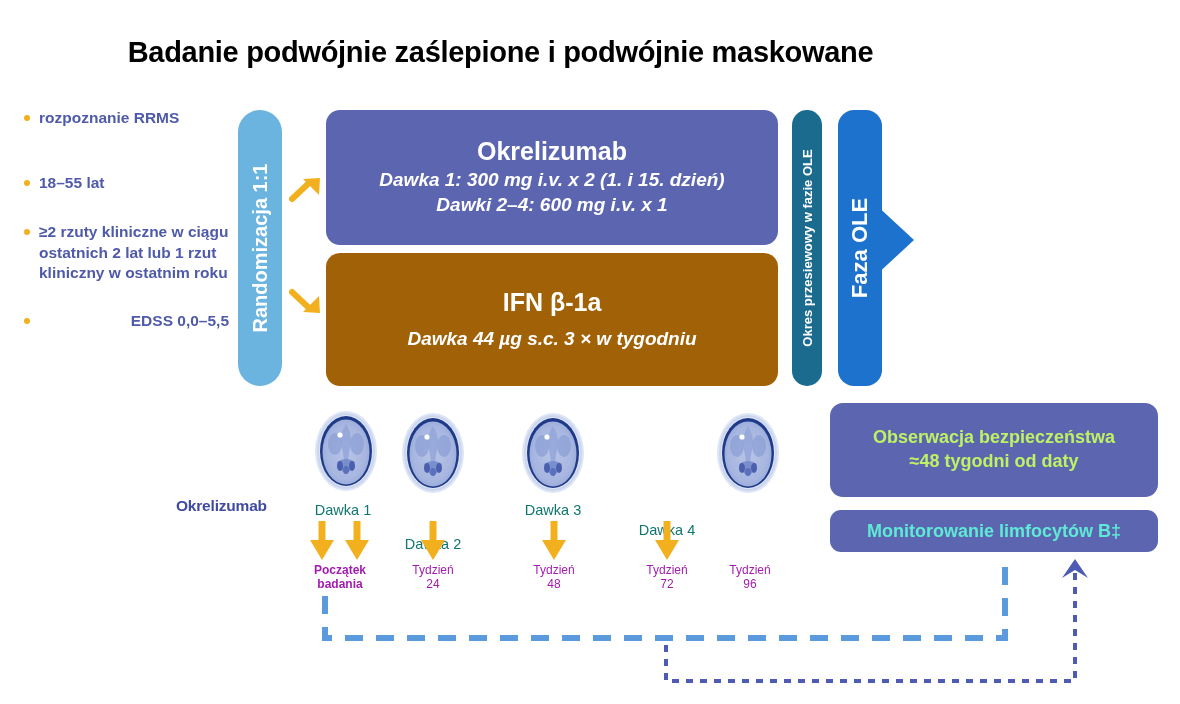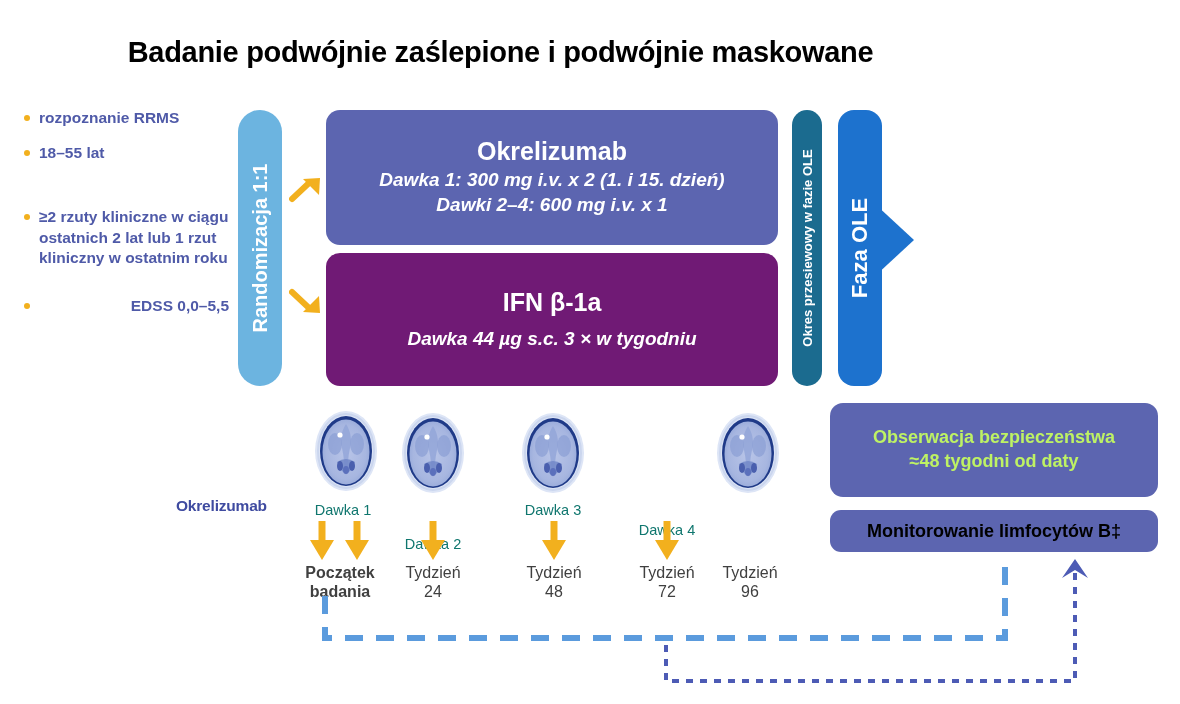--- a/index.html
+++ b/index.html
@@ -103,21 +103,21 @@
     top: 110px;
     width: 452px;
     height: 135px;
     background: #5c65b0;
   }
   #arm-ifn {
     left: 326px;
     top: 253px;
     width: 452px;
     height: 133px;
-    background: #701a75;
+    background: #a16207;
     gap: 8px;
   }
   .arm-title {
     font-size: 25px;
     font-weight: 600;
     line-height: 1.15;
     margin-bottom: 2px;
   }
   .arm-sub {
     font-size: 19px;
@@ -197,22 +197,22 @@
   }
   .dose-label {
     position: absolute;
     font-size: 14.5px;
     color: #0f766e;
     text-align: center;
     width: 90px;
   }
   .week-label {
     position: absolute;
-    font-size: 16px;
-    color: #404040;
+    font-size: 12px;
+    color: #a21caf;
     text-align: center;
     width: 100px;
     line-height: 1.2;
   }
   .dose-arrow {
     position: absolute;
     width: 26px;
     height: 40px;
   }
 
@@ -235,21 +235,21 @@
     line-height: 1.32;
   }
   #monitoring-box {
     position: absolute;
     left: 830px;
     top: 510px;
     width: 328px;
     height: 42px;
     background: #5c65b0;
     border-radius: 11px;
-    color: #000000;
+    color: #5eead4;
     display: flex;
     align-items: center;
     justify-content: center;
     text-align: center;
     font-size: 18px;
     font-weight: 600;
   }
 
   
   #connectors {
@@ -262,25 +262,25 @@
   }
 </style>
 </head>
 <body>
 
 <div id="canvas">
 
   <div id="title">Badanie podwójnie zaślepione i podwójnie maskowane</div>
 
   <div id="criteria">
-    <div class="crit-item" style="margin-bottom:14px;">
+    <div class="crit-item" style="margin-bottom:44px;">
       <span class="dot"></span>
       <span>rozpoznanie RRMS</span>
     </div>
-    <div class="crit-item" style="margin-bottom:44px;">
+    <div class="crit-item" style="margin-bottom:29px;">
       <span class="dot"></span>
       <span>18–55 lat</span>
     </div>
     <div class="crit-item" style="margin-bottom:27px;">
       <span class="dot"></span>
       <span>≥2 rzuty kliniczne w ciągu ostatnich 2 lat lub 1 rzut kliniczny w ostatnim roku</span>
     </div>
     <div class="crit-item" style="margin-bottom:0;text-align:right;">
       <span class="dot"></span>
       <span>EDSS 0,0–5,5</span>

